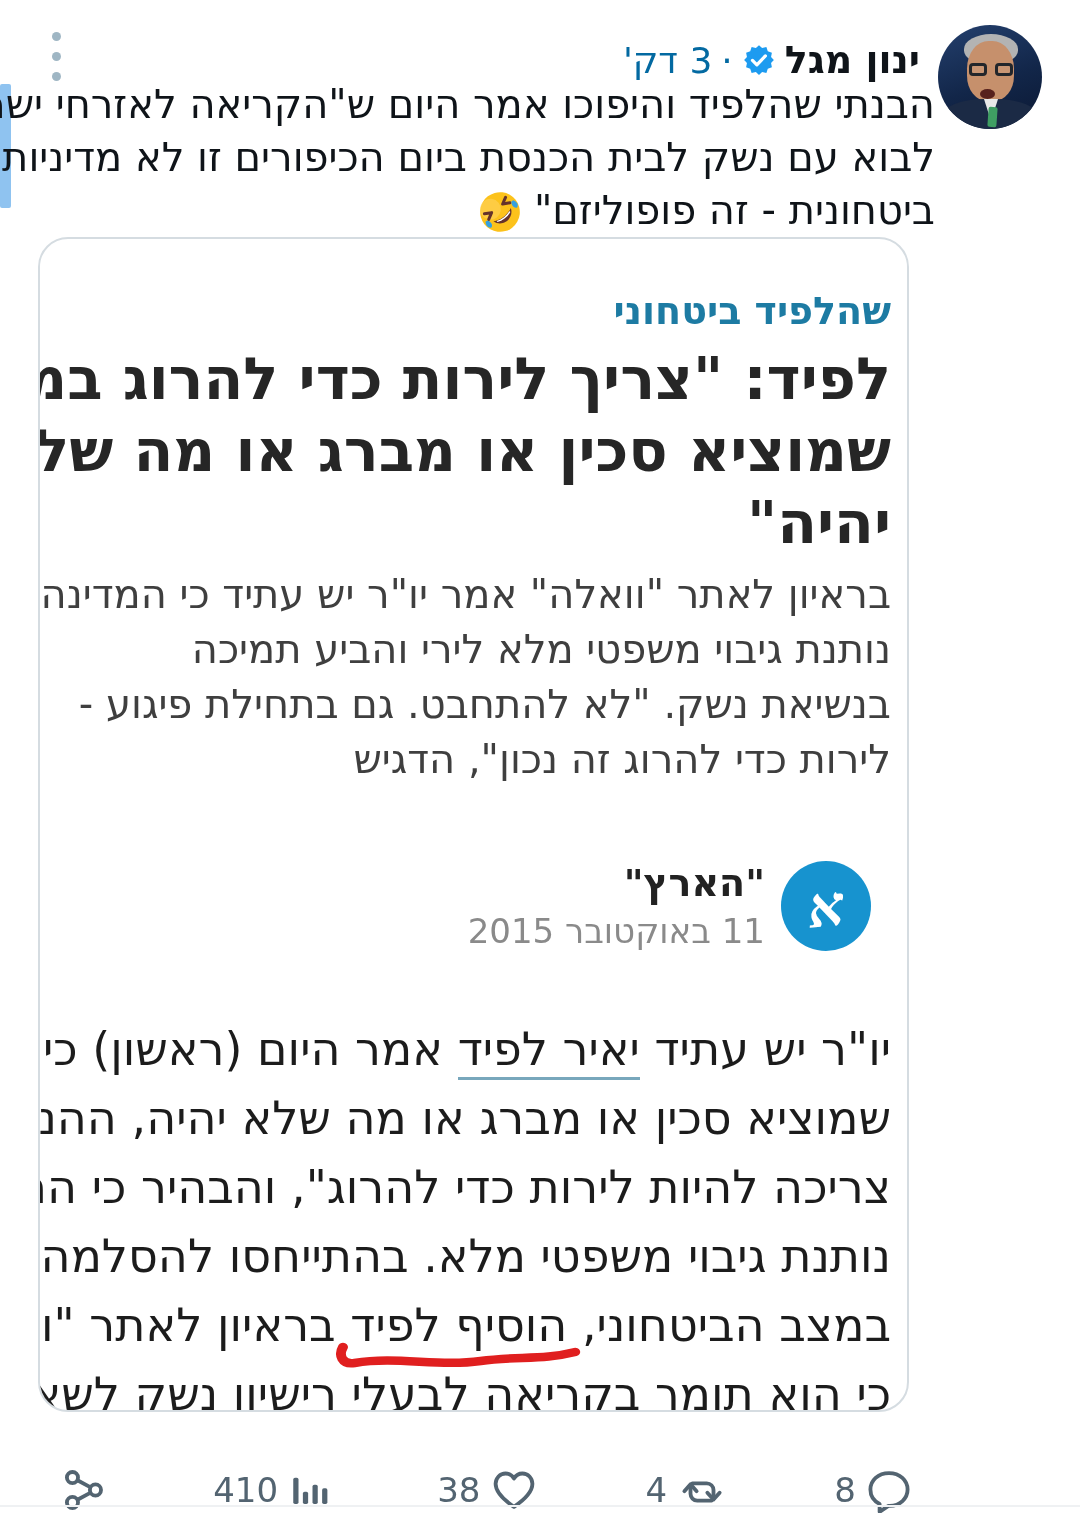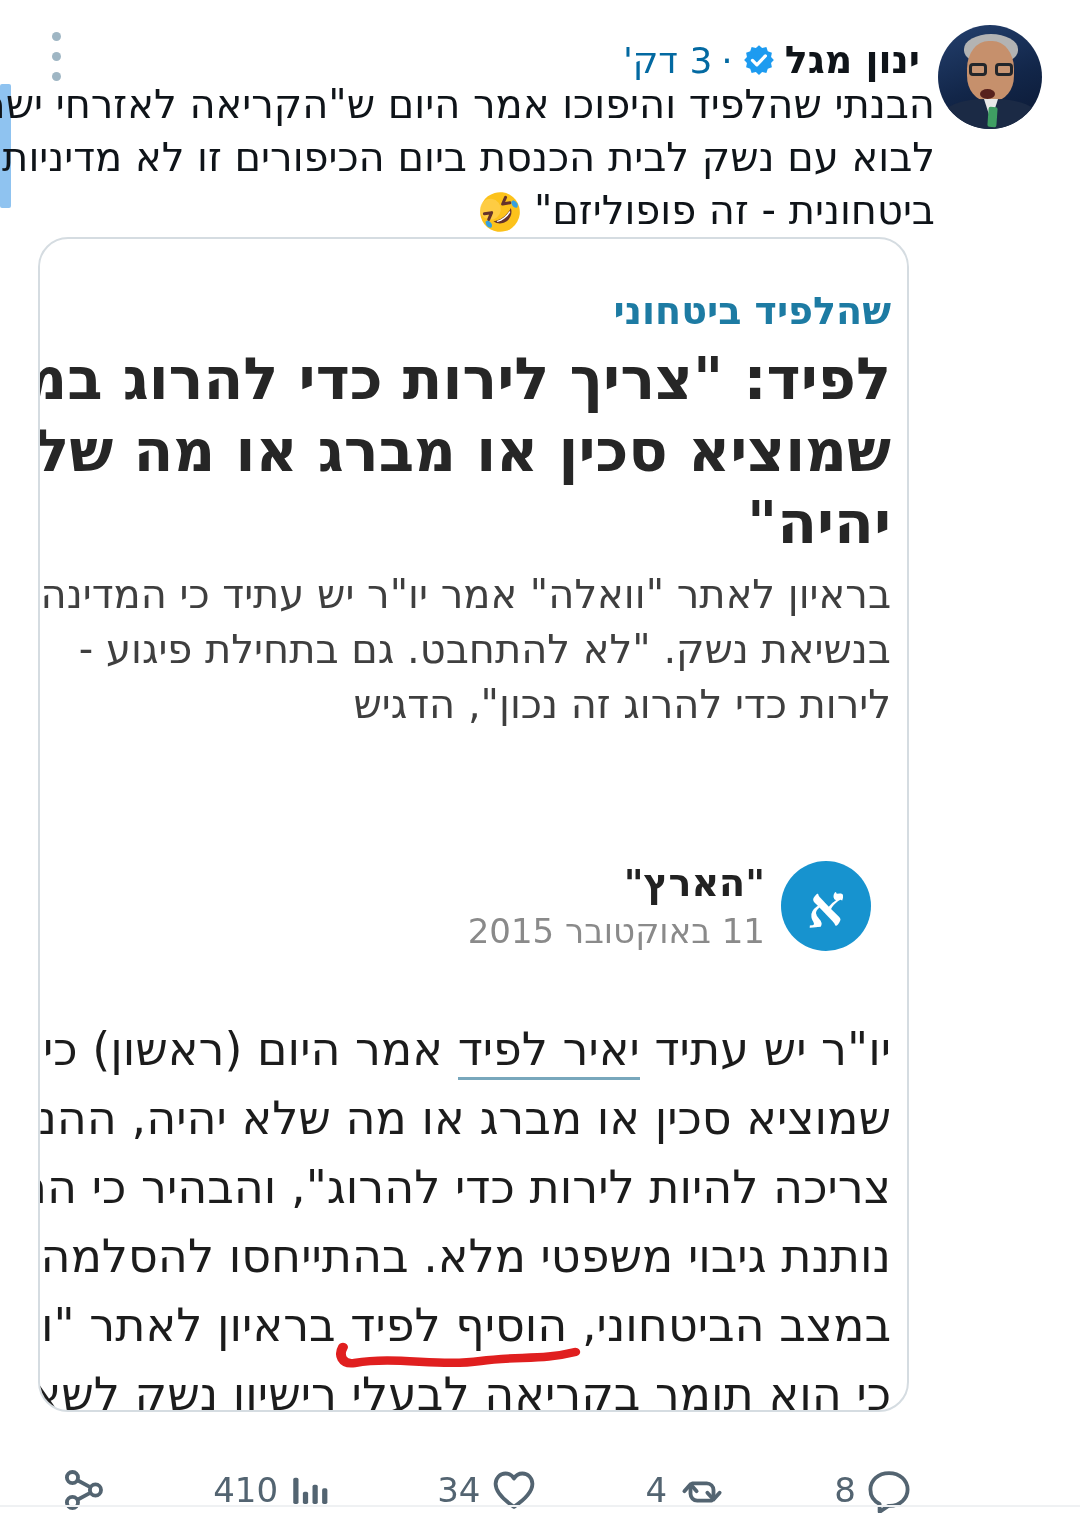--- a/index.html
+++ b/index.html
@@ -148,20 +148,21 @@
   <div class="category">שהלפיד ביטחוני</div>
 
   <div class="headline">
     <div>לפיד: "צריך לירות כדי להרוג במי</div>
     <div>שמוציא סכין או מברג או מה שלא</div>
     <div>יהיה"</div>
   </div>
 
   <div class="subhead">
     <div>בראיון לאתר "וואלה" אמר יו"ר יש עתיד כי המדינה</div>
+    <div>נותנת גיבוי משפטי מלא לירי והביע תמיכה</div>
     <div>בנשיאת נשק. "לא להתחבט. גם בתחילת פיגוע -</div>
     <div>לירות כדי להרוג זה נכון", הדגיש</div>
   </div>
 
   <div class="source-row">
     <div class="haaretz-logo">
       <span>א</span>
     </div>
     <div class="source-text">
       <div class="source-name">"הארץ"</div>
@@ -204,21 +205,21 @@
         <path d="M9.2 12.6 L6 9 L2.8 12.6"></path>
       </g>
     </svg>
     <span class="count">4</span>
   </div>
 
   <div class="item">
     <svg width="48" height="46" viewBox="0 0 24 24">
       <path d="M12 20.8 C5.2 16.2 2.4 12.4 2.4 8.8 C2.4 5.8 4.7 3.4 7.6 3.4 C9.4 3.4 11 4.4 12 6 C13 4.4 14.6 3.4 16.4 3.4 C19.3 3.4 21.6 5.8 21.6 8.8 C21.6 12.4 18.8 16.2 12 20.8 Z" fill="none" stroke="#536471" stroke-width="2" stroke-linejoin="round"></path>
     </svg>
-    <span class="count">34</span>
+    <span class="count">38</span>
   </div>
 
   <div class="item">
     <svg width="42" height="46" viewBox="0 0 24 24">
       <g fill="#536471">
         <rect x="3" y="5" width="3" height="15" rx="1"></rect>
         <rect x="8.5" y="13" width="3" height="7" rx="1"></rect>
         <rect x="14" y="9" width="3" height="11" rx="1"></rect>
         <rect x="19.5" y="11" width="3" height="9" rx="1"></rect>
       </g>

